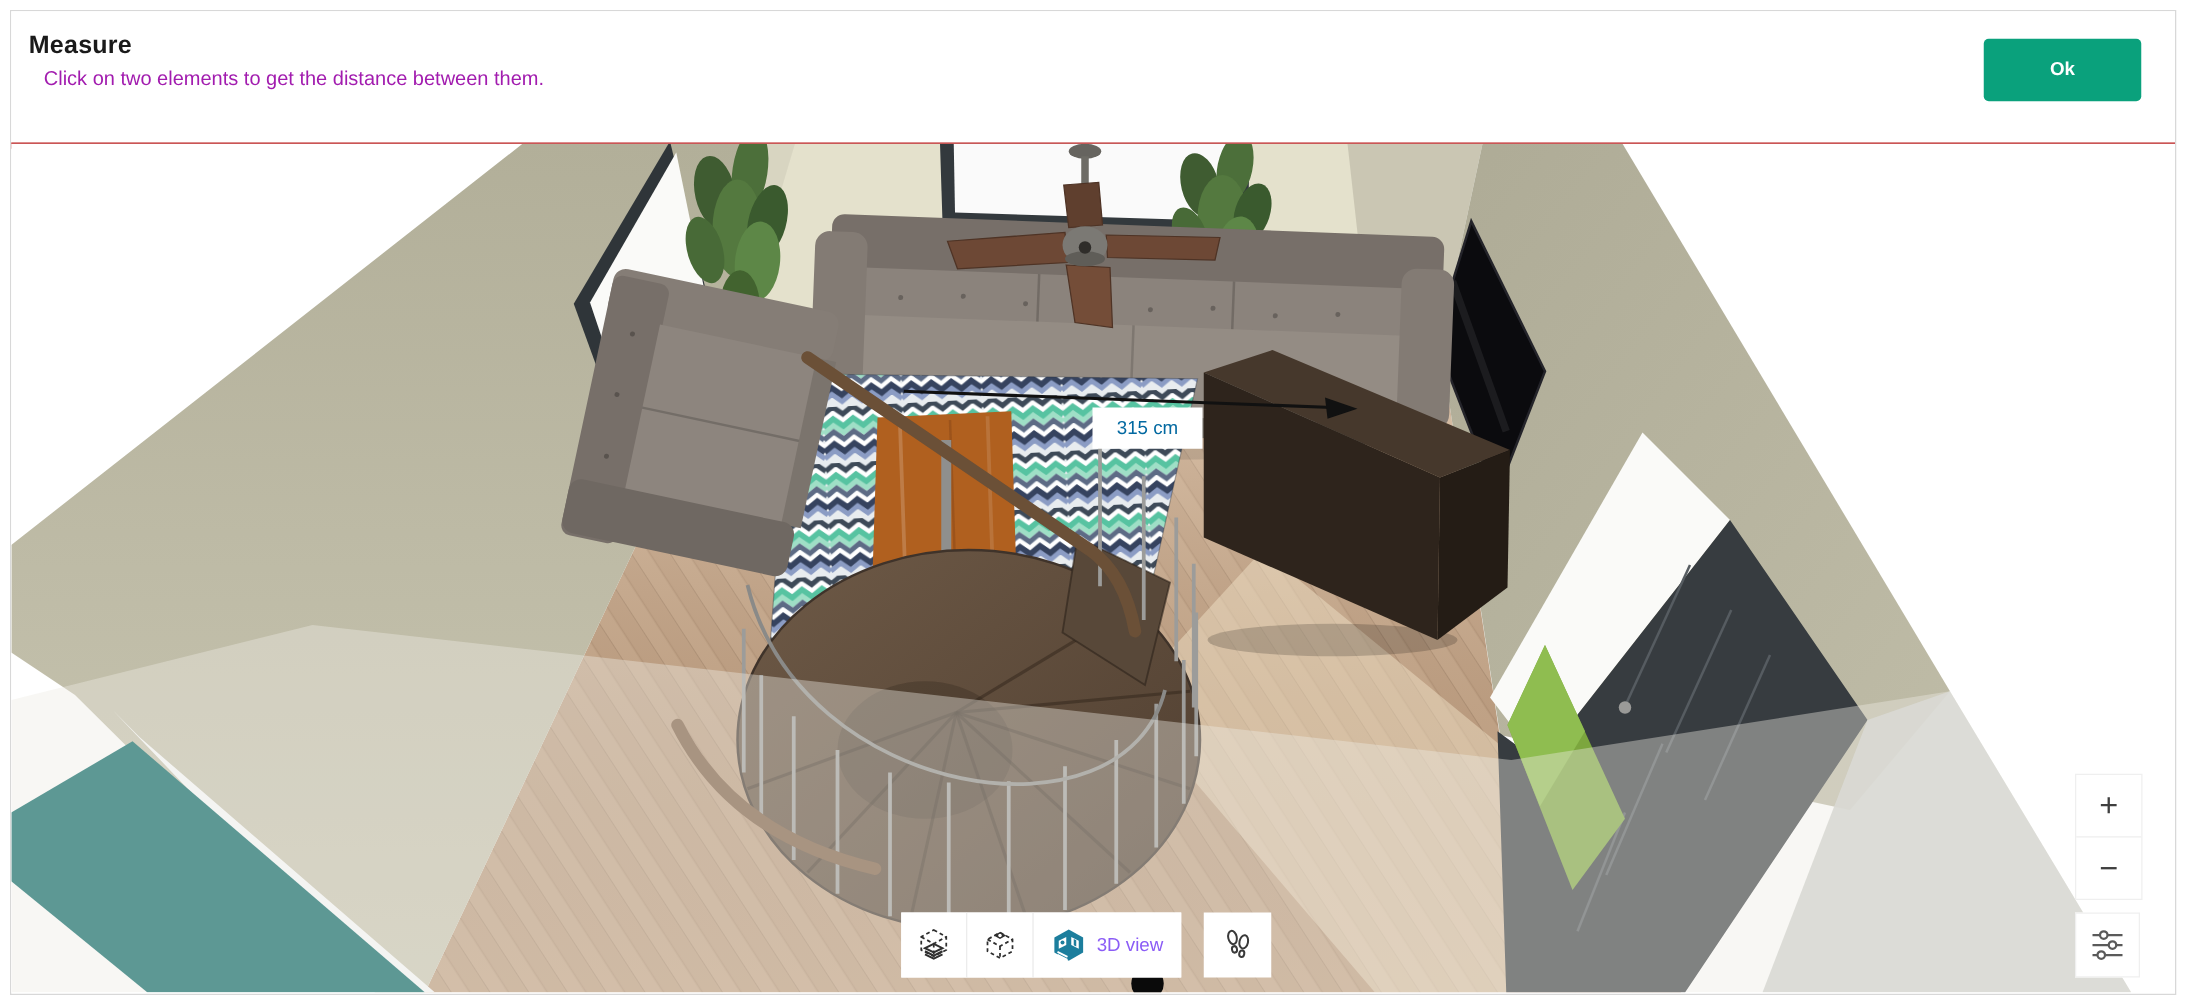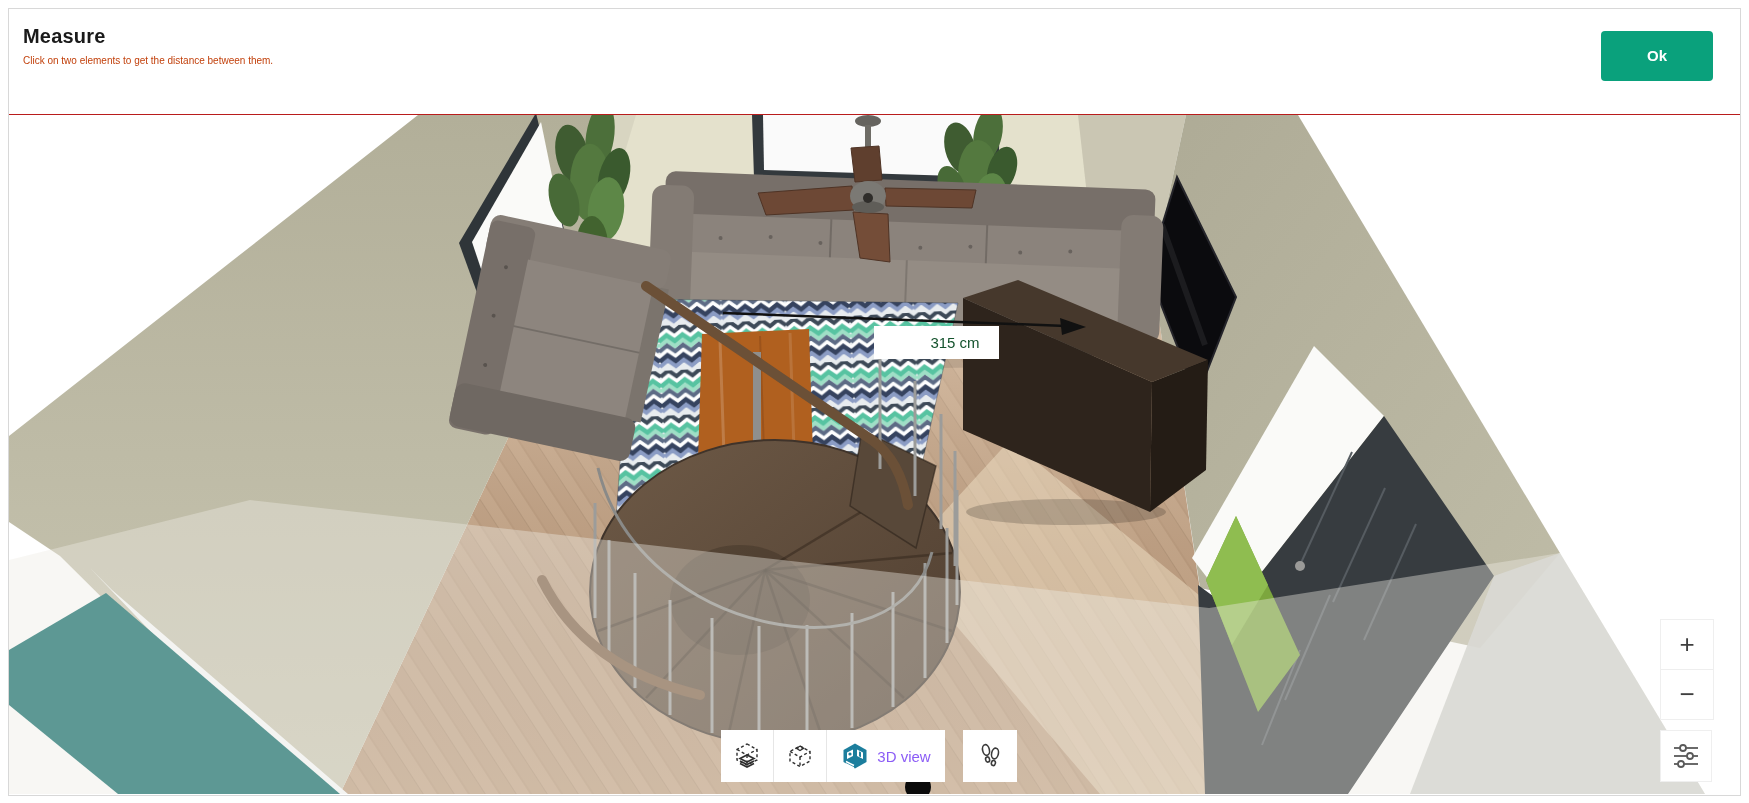--- a/index.html
+++ b/index.html
@@ -1,26 +1,26 @@
 <!DOCTYPE html>
 <html><head>
 <meta charset="utf-8">
 <style>
   html,body{margin:0;padding:0;background:#ffffff;width:1749px;height:803px;overflow:hidden;
     font-family:"Liberation Sans", sans-serif;}
   .frame{position:absolute;left:8px;top:8px;width:1731px;height:786px;border:1px solid #d8d8d8;background:#fff;}
   .header{position:absolute;left:0;top:0;width:100%;height:105px;border-bottom:5px solid #b91c1c;background:#fff;}
   .title{position:absolute;left:14px;top:16px;font-size:20px;font-weight:bold;color:#1a1a1a;letter-spacing:.2px;}
-  .subtitle{position:absolute;left:14px;top:46px;font-size:10px;color:#c2410c;}
-  .ok-btn{position:absolute;right:27px;top:22px;width:112px;height:50px;background:#0aa17c;color:#fff;
+  .subtitle{position:absolute;left:26px;top:46px;font-size:16px;color:#a21caf;}
+  .ok-btn{position:absolute;right:27px;top:22px;width:126px;height:50px;background:#0aa17c;color:#fff;
     border:none;border-radius:4px;font-size:15px;font-weight:bold;text-align:center;line-height:50px;cursor:pointer;}
   .canvas{position:absolute;left:0;top:106px;width:1731px;height:679px;background:#fff;overflow:hidden;}
   .scene-svg{position:absolute;left:0;top:0;width:100%;height:100%;}
-  .measure-label{position:absolute;left:865px;top:211px;width:88px;height:33px;background:#fff;color:#14532d;
-    font-size:15px;text-align:center;line-height:33px;padding-left:37px;}
+  .measure-label{position:absolute;left:865px;top:211px;width:88px;height:33px;background:#fff;color:#0369a1;
+    font-size:15px;text-align:center;line-height:33px;}
   .view-toolbar{position:absolute;left:712px;top:615px;height:52px;display:flex;background:#fff;}
   .tb-cell{width:52px;height:52px;display:flex;align-items:center;justify-content:center;cursor:pointer;
     border-right:1px solid #e6e6e6;background:#fff;}
   .tb-cell.wide{width:118px;gap:8px;border-right:none;}
   .tb-label{font-size:15px;color:#8b5cf6;}
   .walk-btn{position:absolute;left:954px;top:615px;width:54px;height:52px;background:#fff;display:flex;
     align-items:center;justify-content:center;cursor:pointer;}
   .zoom-panel{position:absolute;left:1651px;top:504px;width:52px;background:#fff;border:1px solid #efefef;}
   .zoom-cell{width:52px;height:49px;display:flex;align-items:center;justify-content:center;font-size:26px;
     color:#3f3f3f;cursor:pointer;font-weight:300;}

